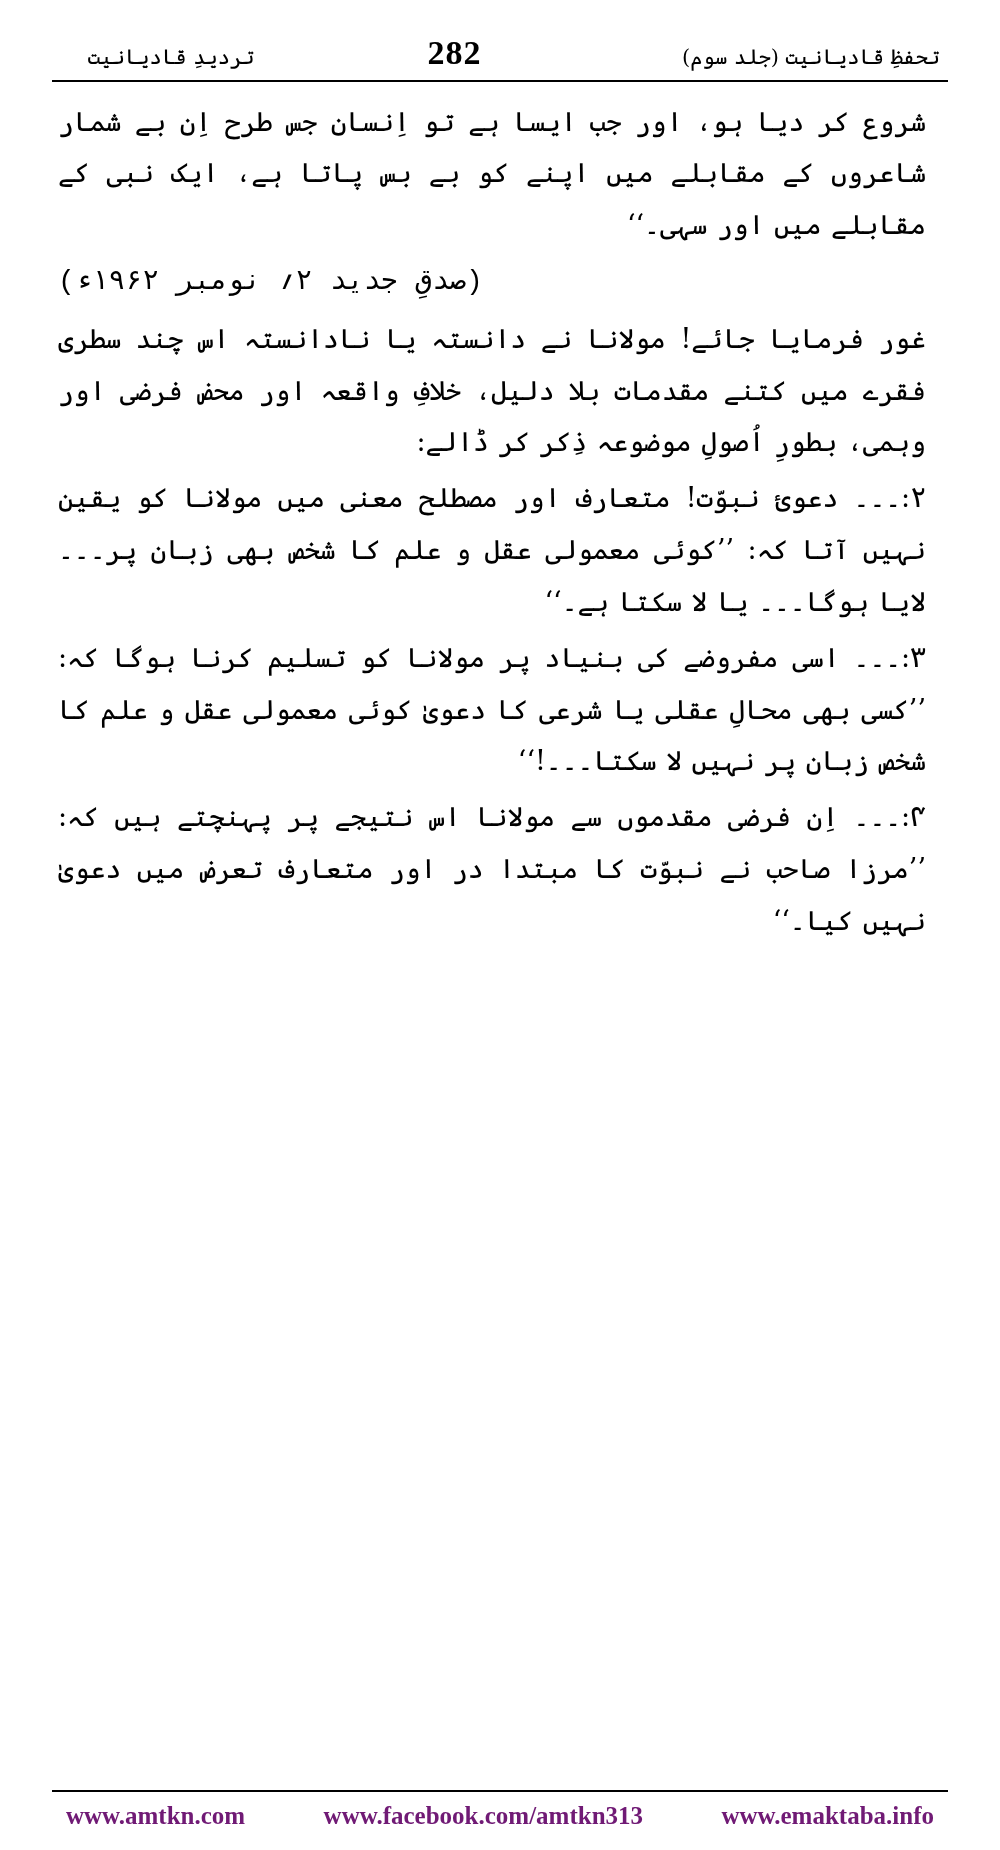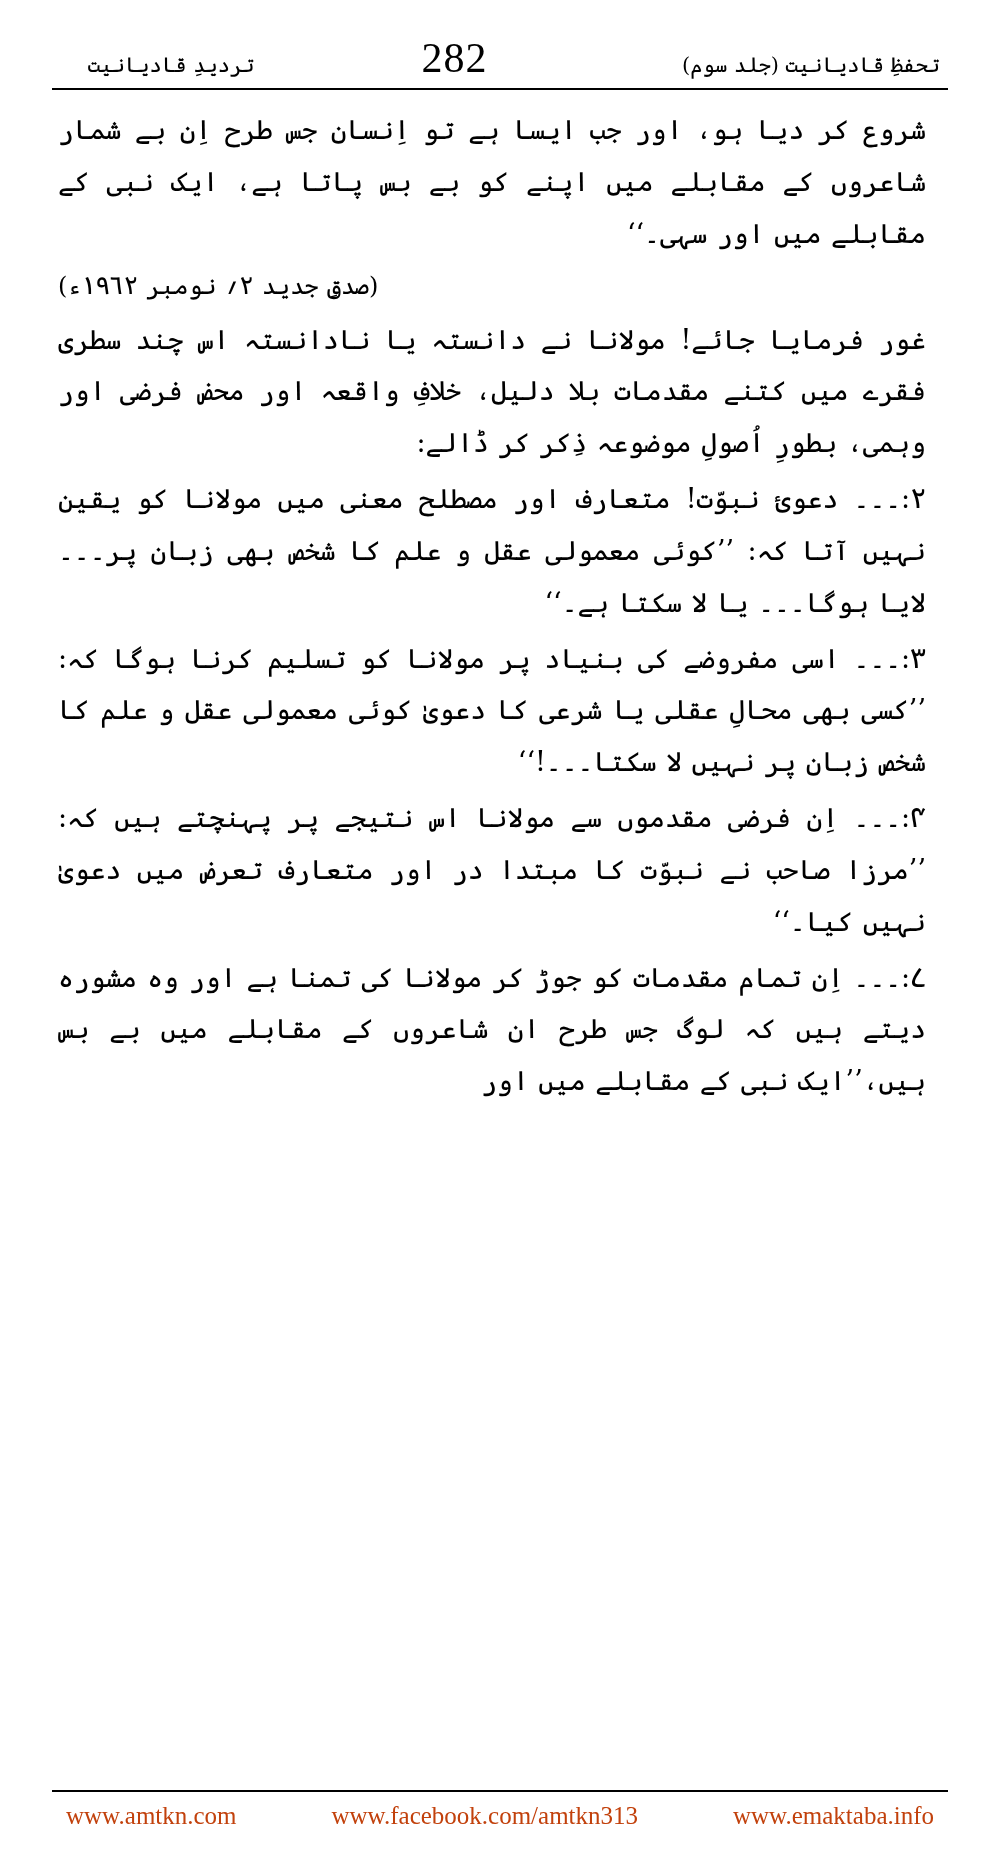--- a/index.html
+++ b/index.html
@@ -36,22 +36,22 @@
   .header-side {
     font-size: 21px;
     line-height: 1.5;
     white-space: nowrap;
     font-family: "DejaVu Serif", serif;
     margin-left: 28px;
   }
   .header-right { text-align: left; }
   .header-left { text-align: left; }
   .header-page-number {
-    font-size: 42px;
-    font-weight: normal;
+    font-size: 34px;
+    font-weight: bold;
     font-family: "Liberation Serif", serif;
     letter-spacing: 1px;
   }
   .header-rule {
     border: none;
     border-top: 2px solid #000;
     margin: 4px 0 0 0;
   }
 
   
@@ -67,43 +67,45 @@
     line-height: 1.92;
     text-align: justify;
     text-align-last: right;
     font-family: "DejaVu Serif", serif;
     word-spacing: 1px;
   }
   .para.left-last {
     text-align-last: left;
   }
   .ref {
-    font-size: 24px;
+    font-size: 28px;
     white-space: nowrap;
+    font-family: Liberation Mono, monospace;
   }
 
   
   .footer-rule {
     border: none;
     border-top: 2px solid #000;
     margin: 0 0 10px 0;
   }
   .footer {
     direction: ltr;
     display: flex;
     justify-content: space-between;
     align-items: baseline;
     font-family: "Liberation Serif", serif;
     font-size: 25px;
     padding: 0 14px;
   }
   .footer a, .footer span {
-    color: #c2410c;
+    color: #701a75;
     text-decoration: none;
     white-space: nowrap;
+    font-weight: bold;
   }
   .footer-mid { padding: 0 6px; }
 </style>
 </head>
 <body>
 
 <div class="page">
 
   <div class="header">
     <div class="header-side header-right">تحفظِ قادیانیت (جلد سوم)</div>
@@ -122,21 +124,20 @@
 
 
     <p class="para">۲:۔۔۔ دعویٔ نبوّت! متعارف اور مصطلح معنی میں مولانا کو یقین نہیں آتا کہ: ’’کوئی معمولی عقل و علم کا شخص بھی زبان پر۔۔۔ لایا ہوگا۔۔۔ یا لا سکتا ہے۔‘‘</p>
 
     <p class="para">۳:۔۔۔ اسی مفروضے کی بنیاد پر مولانا کو تسلیم کرنا ہوگا کہ: ’’کسی بھی محالِ عقلی یا شرعی کا دعویٰ کوئی معمولی عقل و علم کا شخص زبان پر نہیں لا سکتا۔۔۔!‘‘</p>
 
     <p class="para">۴:۔۔۔ اِن فرضی مقدموں سے مولانا اس نتیجے پر پہنچتے ہیں کہ: ’’مرزا صاحب نے نبوّت کا مبتدا در اور متعارف تعرض میں دعویٰ نہیں کیا۔‘‘</p>
 
 
 
-    <p class="para">۷:۔۔۔ اِن تمام مقدمات کو جوڑ کر مولانا کی تمنا ہے اور وہ مشورہ دیتے ہیں کہ لوگ جس طرح ان شاعروں کے مقابلے میں بے بس ہیں،’’ایک نبی کے مقابلے میں اور</p>
 
   </div>
 
   <hr class="footer-rule">
   <div class="footer">
     <span>www.amtkn.com</span>
     <span class="footer-mid">www.facebook.com/amtkn313</span>
     <span>www.emaktaba.info</span>
   </div>
 

